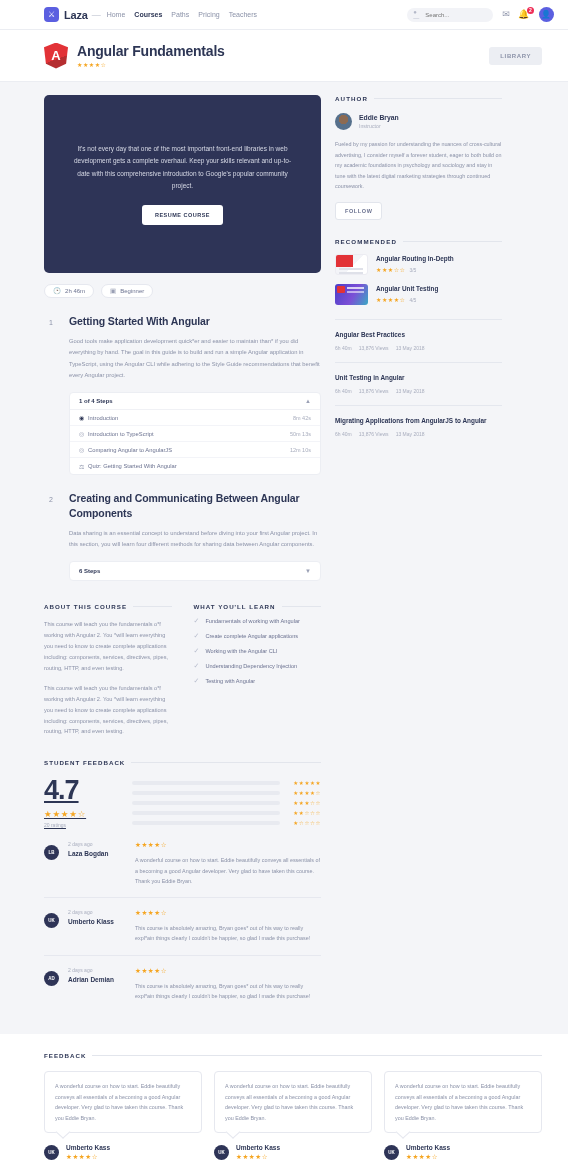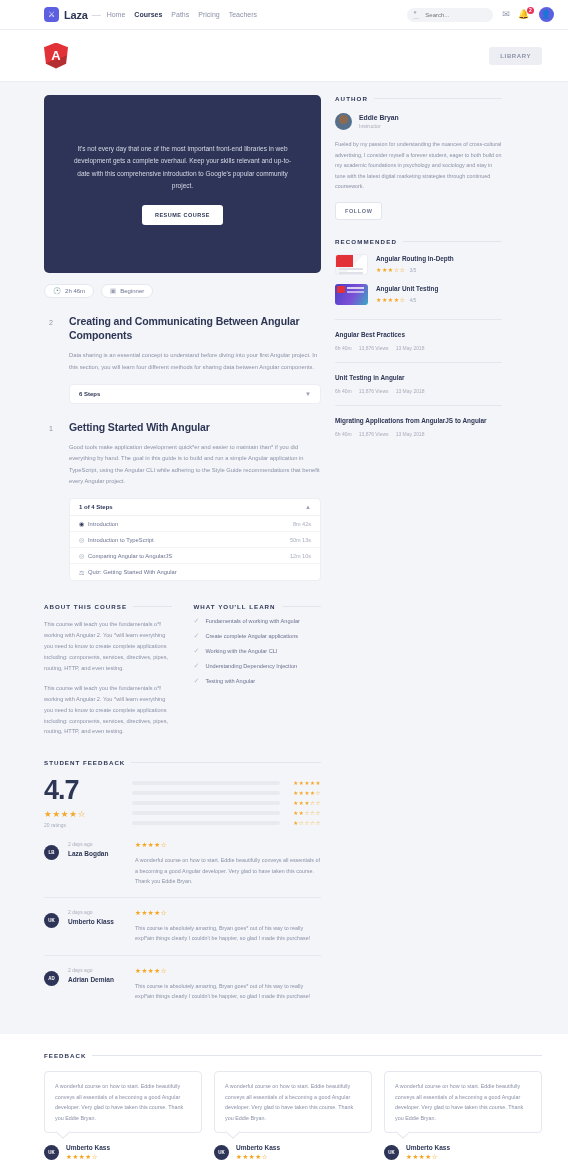--- a/index.html
+++ b/index.html
@@ -135,21 +135,21 @@
   .col-head { display: flex; align-items: center; gap: 6px; }
   .col-head-txt { font-size: 6.2px; font-weight: bold; letter-spacing: 1px; color: #2d3655; white-space: nowrap; }
   .col-rule { flex: 1; height: 1px; background: #e2e5ec; }
   .info-p { font-size: 5.6px; line-height: 1.95; color: #8b92a8; margin-top: 9px; }
   .learn-item { display: flex; gap: 6px; align-items: center; margin-top: 7px; font-size: 5.6px; color: #6b7290; }
   .check { color: #b8bdcd; font-size: 7px; }
 
   
   .feedback-sec { margin-top: 22px; }
   .fb-body { display: flex; gap: 16px; margin-top: 11px; }
-  .fb-score { width: 72px; }
+  .fb-score { width: 72px; text-decoration: underline; }
   .score-num { font-size: 27px; font-weight: bold; color: #2d3655; line-height: 1; letter-spacing: -1px; }
   .score-stars { font-size: 8.5px; color: #f5a623; letter-spacing: .8px; margin-top: 5px; }
   .score-count { font-size: 5px; color: #a8adbe; margin-top: 3px; }
   .bars { flex: 1; padding-top: 3px; }
   .bar-row { display: flex; align-items: center; gap: 8px; margin-bottom: 4px; }
   .bar-track { flex: 1; height: 4px; background: #e8eaf0; border-radius: 2px; overflow: hidden; }
   .bar-fill { height: 4px; background: #6b7290; border-radius: 2px; }
   .bar-stars { font-size: 5.5px; color: #f5a623; letter-spacing: .6px; width: 33px; text-align: right; }
 
   
@@ -253,52 +253,44 @@
         <span class="badge">2</span>
       </div>
       <div class="avatar-btn">👤</div>
     </div>
   </div>
 
   <div class="course-head">
     <div class="ng-logo">
       <span>A</span>
     </div>
+    <div>
+      <div class="course-title">Angular Fundamentals</div>
+      <div class="head-stars">★★★★☆</div>
+    </div>
     <button class="library-btn">LIBRARY</button>
   </div>
 
   <div class="body-wrap">
 
     <div class="col-main">
 
       <div class="hero">
         <div class="hero-text">It's not every day that one of the most important front-end libraries in web development gets a complete overhaul. Keep your skills relevant and up-to-date with this comprehensive introduction to Google's popular community project.</div>
         <button class="resume-btn">RESUME COURSE</button>
       </div>
 
       <div class="meta-row">
         <div class="pill">
           <span class="pill-ico">🕑</span>
           <span>2h 46m</span>
         </div>
         <div class="pill">
           <span class="pill-ico">▣</span>
           <span>Beginner</span>
-        </div>
-      </div>
-
-      <div class="section">
-        <div class="sec-num">2</div>
-        <div class="sec-body">
-          <div class="sec-title">Creating and Communicating Between Angular Components</div>
-          <div class="sec-desc">Data sharing is an essential concept to understand before diving into your first Angular project. In this section, you will learn four different methods for sharing data between Angular components.</div>
-          <div class="steps-collapsed">
-            <span>6 Steps</span>
-            <span class="chev">▼</span>
-          </div>
         </div>
       </div>
 
       <div class="section">
         <div class="sec-num">1</div>
         <div class="sec-body">
           <div class="sec-title">Getting Started With Angular</div>
           <div class="sec-desc">Good tools make application development quick*er and easier to maintain than* if you did everything by hand. The goal in this guide is to build and run a simple Angular application in TypeScript, using the Angular CLI while adhering to the Style Guide recommendations that benefit every Angular project.</div>
           <div class="steps-card">
             <div class="steps-head">
@@ -322,20 +314,32 @@
             </div>
             <div class="step-row">
               <span class="step-ico">⚖</span>
               <span>Quiz: Getting Started With Angular</span>
               <span class="step-time"></span>
             </div>
           </div>
         </div>
       </div>
 
+      <div class="section">
+        <div class="sec-num">2</div>
+        <div class="sec-body">
+          <div class="sec-title">Creating and Communicating Between Angular Components</div>
+          <div class="sec-desc">Data sharing is an essential concept to understand before diving into your first Angular project. In this section, you will learn four different methods for sharing data between Angular components.</div>
+          <div class="steps-collapsed">
+            <span>6 Steps</span>
+            <span class="chev">▼</span>
+          </div>
+        </div>
+      </div>
+
       <div class="info-cols">
         <div class="info-col">
           <div class="col-head">
             <span class="col-head-txt">ABOUT THIS COURSE</span>
             <span class="col-rule"></span>
           </div>
           <div class="info-p">This course will teach you the fundamentals o*f working with Angular 2. You *will learn everything you need to know to create complete applications including: components, services, directives, pipes, routing, HTTP, and even testing.</div>
           <div class="info-p">This course will teach you the fundamentals o*f working with Angular 2. You *will learn everything you need to know to create complete applications including: components, services, directives, pipes, routing, HTTP, and even testing.</div>
         </div>
         <div class="info-col">

